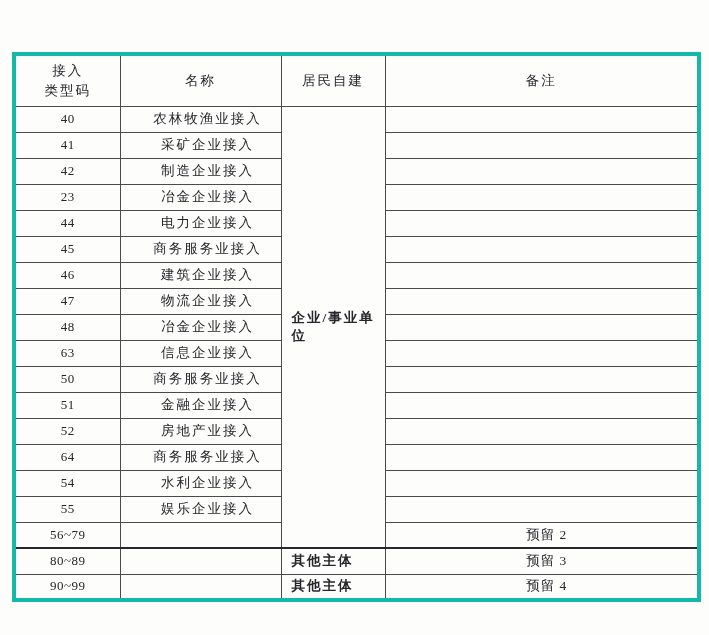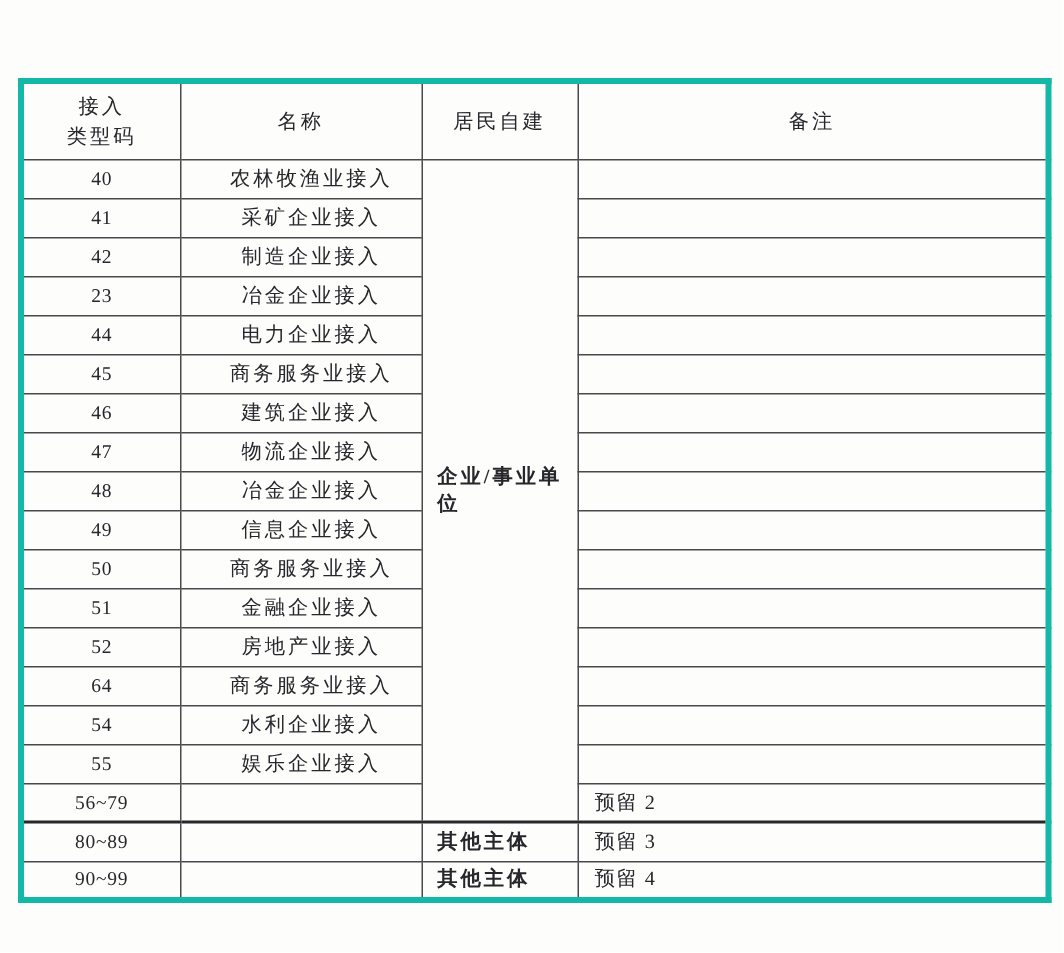--- a/index.html
+++ b/index.html
@@ -39,21 +39,21 @@
     background:#fdfdfc;
   }
   
   .doc-table thead th { height:52px; text-align:center; vertical-align:middle; }
   .hdr-code { white-space:pre-line; line-height:1.45; }
   
   .doc-table tbody td { height:26px; vertical-align:middle; }
   td.code-cell { text-align:center; letter-spacing:0.5px; font-size:13px; }
   td.name-cell { text-align:center; padding-left:14px; }
   td.builder-cell { text-align:left; padding-left:10px;font-weight:bold; }
-  td.note-cell { text-align:left; padding-left:11px; letter-spacing:1px; }
+  td.note-cell { text-align:center; padding-left:11px; letter-spacing:1px; }
   
   .doc-table tbody tr:nth-child(even) td { border-top-color:#96969b; }
   .doc-table tbody tr:nth-child(odd) td  { border-top-color:#2b2b2f; }
   
   .doc-table tbody tr.section-break td { border-top:2px solid #28282c;margin-top:41px; }
   .doc-table td, .doc-table th { box-sizing:border-box; }
 </style>
 </head>
 <body>
 
@@ -116,21 +116,21 @@
         <td class="code-cell">47</td>
         <td class="name-cell">物流企业接入</td>
         <td class="note-cell"></td>
       </tr>
       <tr>
         <td class="code-cell">48</td>
         <td class="name-cell">冶金企业接入</td>
         <td class="note-cell"></td>
       </tr>
       <tr>
-        <td class="code-cell">49</td>
+        <td class="code-cell">63</td>
         <td class="name-cell">信息企业接入</td>
         <td class="note-cell"></td>
       </tr>
       <tr>
         <td class="code-cell">50</td>
         <td class="name-cell">商务服务业接入</td>
         <td class="note-cell"></td>
       </tr>
       <tr>
         <td class="code-cell">51</td>

